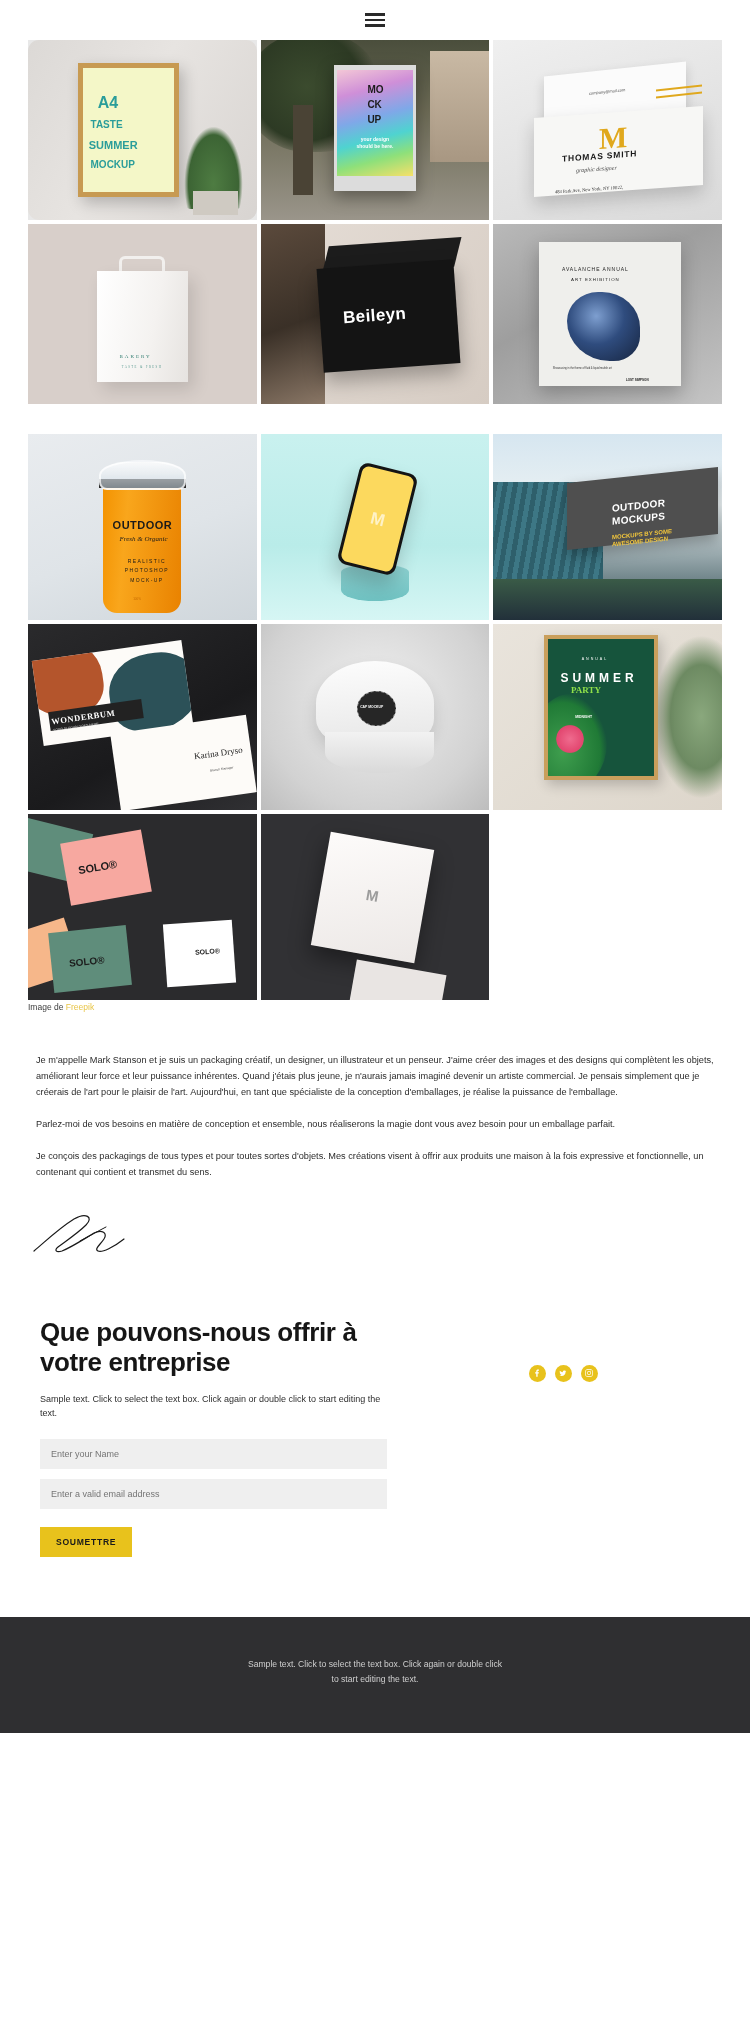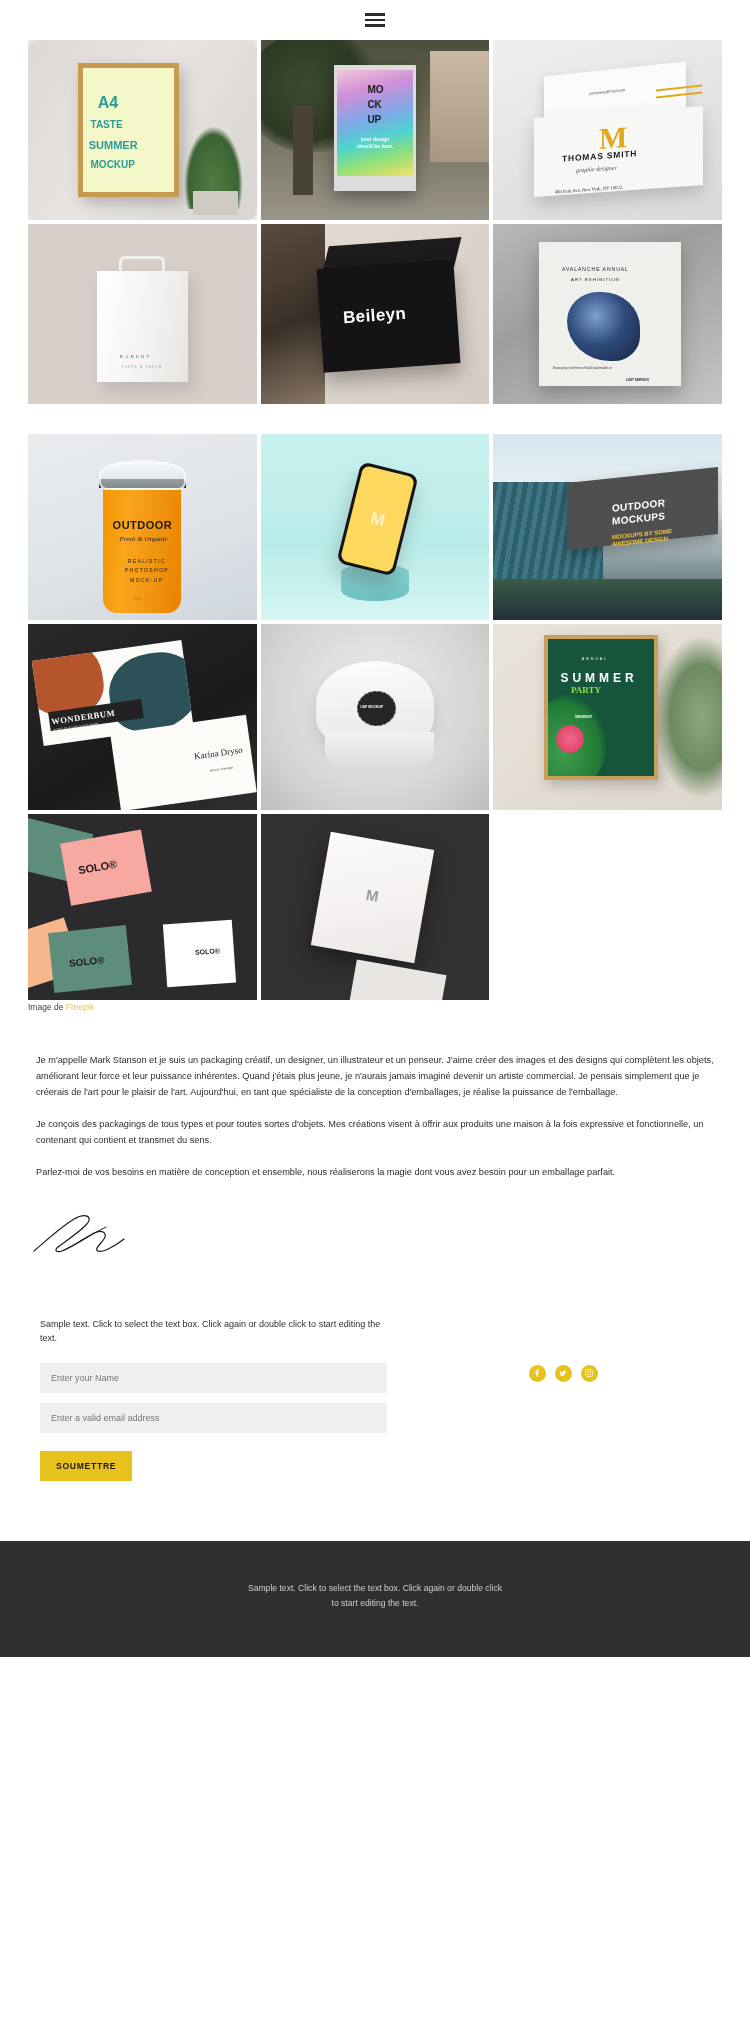--- a/index.html
+++ b/index.html
@@ -568,33 +568,34 @@
 
   </div>
 </section>
 
 <div class="credit">
   <span>Image de </span><a href="#">Freepik</a>
 </div>
 
 <section class="bio">
   <p>Je m'appelle Mark Stanson et je suis un packaging créatif, un designer, un illustrateur et un penseur. J'aime créer des images et des designs qui complètent les objets, améliorant leur force et leur puissance inhérentes. Quand j'étais plus jeune, je n'aurais jamais imaginé devenir un artiste commercial. Je pensais simplement que je créerais de l'art pour le plaisir de l'art. Aujourd'hui, en tant que spécialiste de la conception d'emballages, je réalise la puissance de l'emballage.</p>
+  <p>Parlez-moi de vos besoins en matière de conception et ensemble, nous réaliserons la magie dont vous avez besoin pour un emballage parfait.</p>
   <p>Je conçois des packagings de tous types et pour toutes sortes d'objets. Mes créations visent à offrir aux produits une maison à la fois expressive et fonctionnelle, un contenant qui contient et transmet du sens.</p>
-  <p>Parlez-moi de vos besoins en matière de conception et ensemble, nous réaliserons la magie dont vous avez besoin pour un emballage parfait.</p>
 </section>
 
 <div class="signature">
   <svg width="110" height="46" viewBox="0 0 110 46">
     <path d="M6 40 C 18 30, 30 18, 46 8 C 58 1, 66 6, 58 14 C 50 22, 38 30, 30 36 C 26 39, 28 42, 34 40 C 44 36, 56 28, 66 22 C 74 18, 80 22, 76 28 C 72 34, 66 38, 70 40 C 74 42, 86 36, 96 28" fill="none" stroke="#1a1a1a" stroke-width="1.2" stroke-linecap="round"></path>
     <path d="M52 30 C 60 26, 70 20, 78 16" fill="none" stroke="#1a1a1a" stroke-width="1" stroke-linecap="round"></path>
   </svg>
 </div>
 
 <section class="contact">
   <div class="contact-left">
+    <h2>Que pouvons-nous offrir à votre entreprise</h2>
     <p class="sample-text">Sample text. Click to select the text box. Click again or double click to start editing the text.</p>
     <input class="field" type="text" placeholder="Enter your Name" style="">
     <input class="field" type="email" placeholder="Enter a valid email address" style="">
     <button class="submit-btn">SOUMETTRE</button>
   </div>
 
   <div class="contact-right">
     <div class="socials">
       <a class="soc" href="#">
         <svg viewBox="0 0 24 24">

